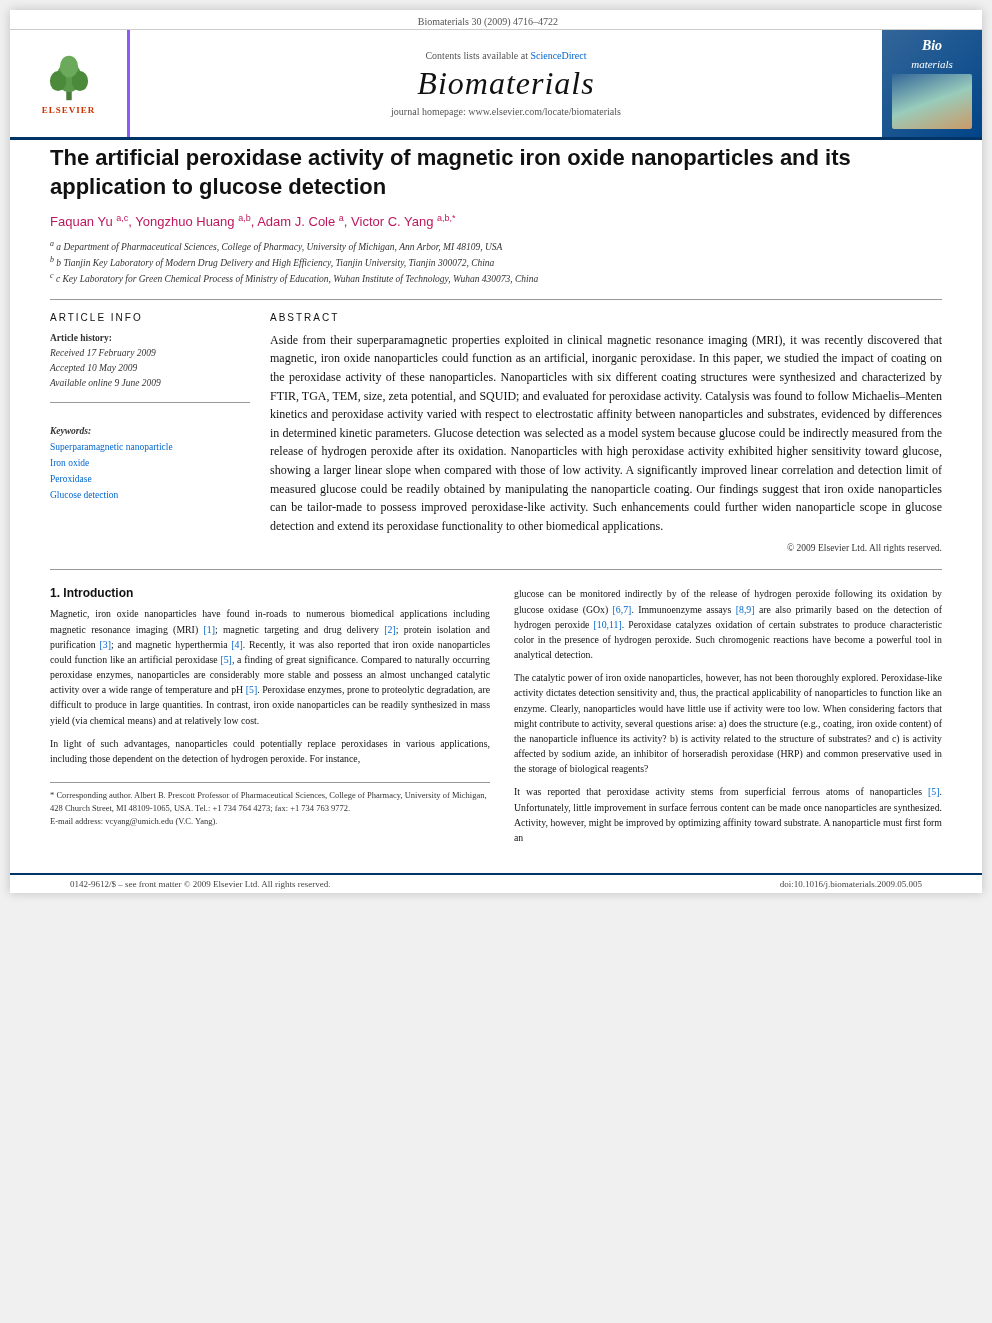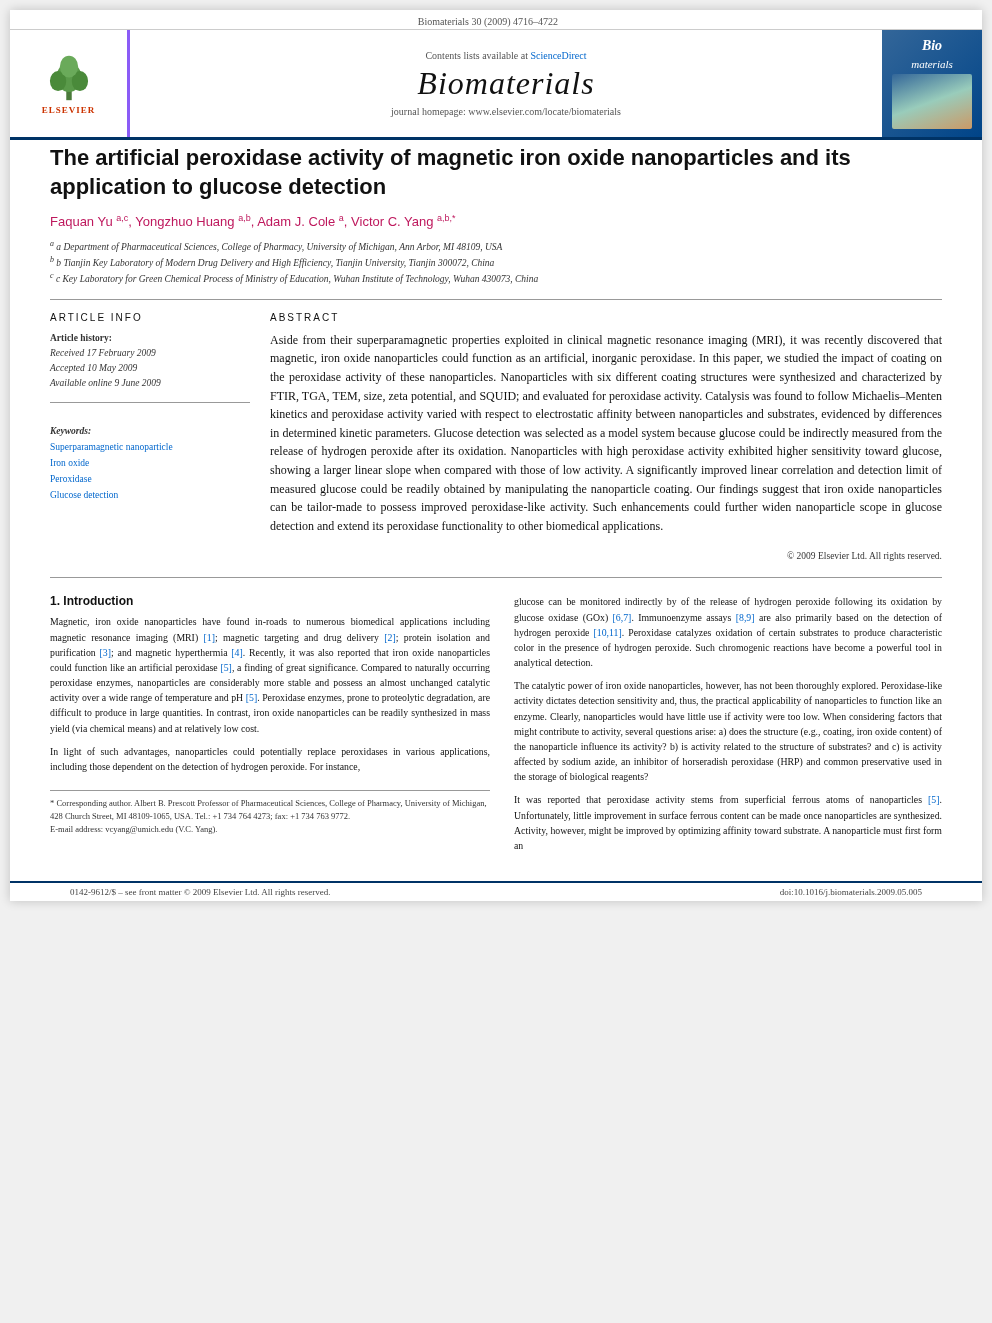--- a/index.html
+++ b/index.html
@@ -196,21 +196,21 @@
       font-size: 12px;
       line-height: 1.55;
       color: #111;
       text-align: justify;
     }
 
     .copyright-line {
       font-size: 9.5px;
       color: #333;
       text-align: right;
-      margin-top: 16px;
+      margin-top: 8px;
     }
 
     
     .body-content {
       margin-top: 16px;
     }
 
     .body-two-col {
       display: flex;
       gap: 24px;

